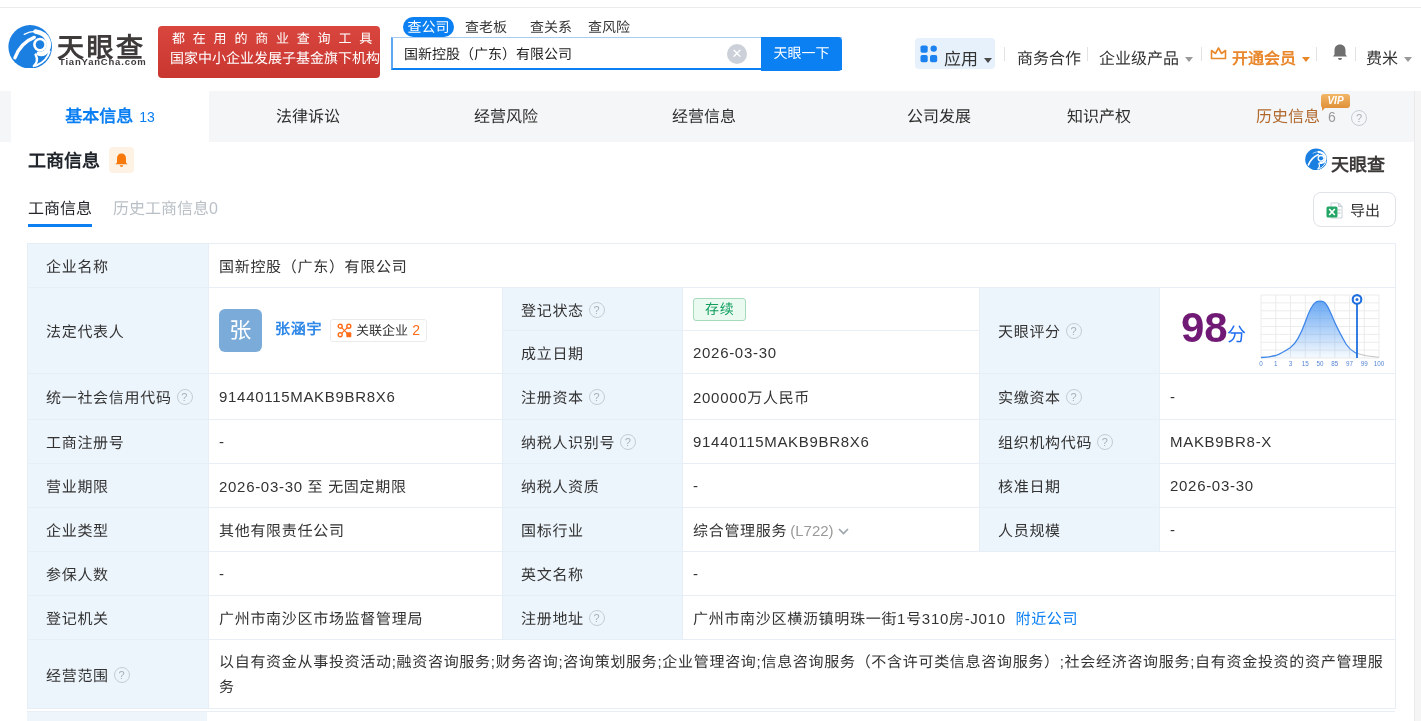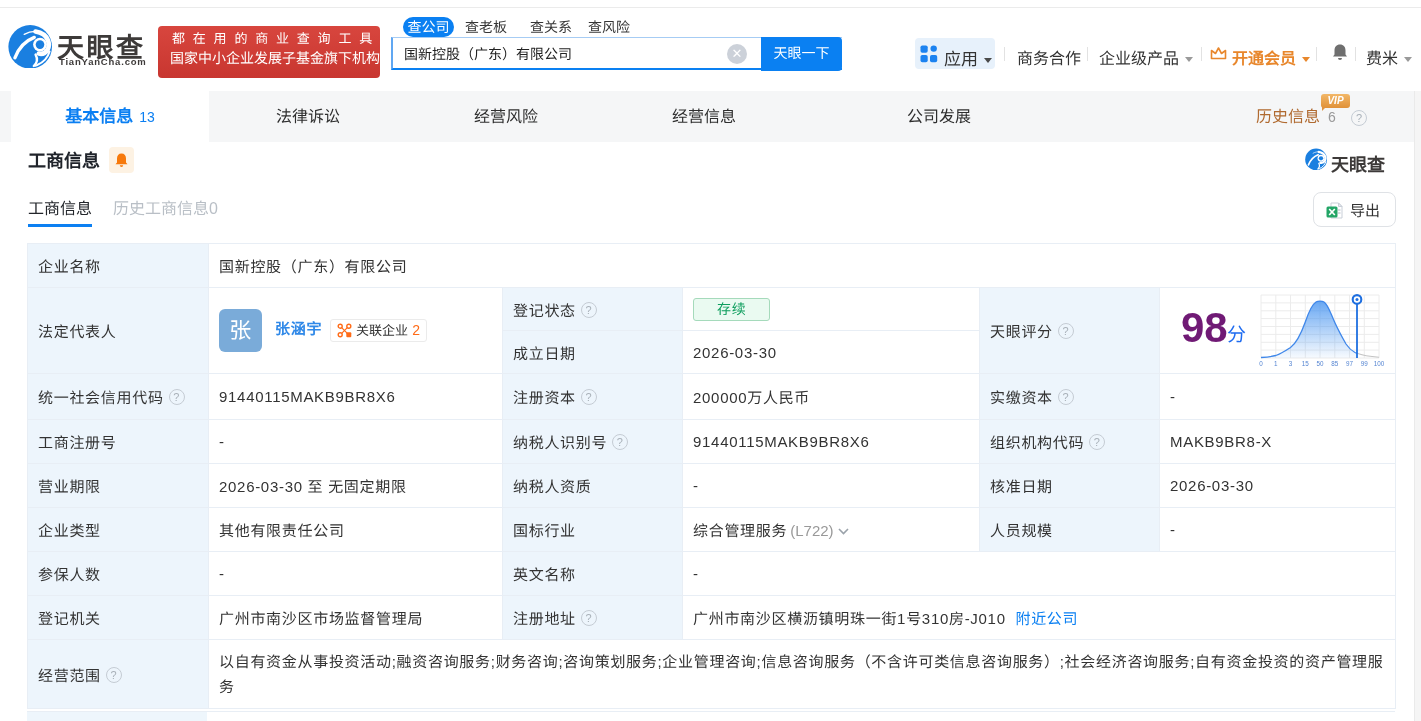--- a/index.html
+++ b/index.html
@@ -42,24 +42,24 @@
 #bellbox { position:absolute; left:109px; top:147px; width:25px; height:26px; background:#fdf2e3; border-radius:4px; }
 #wmark { position:absolute; left:1305px; top:148px; height:22px; }
 #subtab1 { position:absolute; left:28px; top:195px; font-size:16px; color:#23262b; }
 #subtab1u { position:absolute; left:28px; top:224px; width:64px; height:3px; background:#0c80f2; }
 #subtab2 { position:absolute; left:113px; top:195px; font-size:16px; color:#b9bfc6; }
 #exportbtn { position:absolute; left:1313px; top:192px; width:83px; height:35px; border:1px solid #dfe2e6; border-radius:8px; background:#fff; }
 #exportbtn span { position:absolute; left:36px; top:6px; font-size:15px; color:#333; }
 
 #tbl { position:absolute; left:27px; top:243px; border-collapse:collapse; table-layout:fixed; }
 #tbl td { border:1px solid #e8eef5; font-size:15px; color:#333; padding:0 10px; vertical-align:middle; letter-spacing:0.7px; }
-#tbl td.lb { background:#edf5fc; padding-left:10px; }
+#tbl td.lb { background:#edf5fc; padding-left:18px; }
 .qm { display:inline-block; width:16px; height:16px; border:1px solid #c5ccd4; border-radius:50%;
   color:#a8b0b8; font-size:11px; line-height:14px; text-align:center; margin-left:5px; vertical-align:2px; }
-.badge-green { display:inline-block; height:23px; line-height:21px; padding:0 23px; border:1px solid #a5dabb;
+.badge-green { display:inline-block; height:23px; line-height:21px; padding:0 11px; border:1px solid #a5dabb;
   background:#eafaf1; color:#0f9e5e; font-size:14px; border-radius:3px; }
 #avatar { display:inline-block; width:43px; height:43px; background:#7aabd9; border-radius:6px;
   color:#fff; font-size:22px; text-align:center; line-height:43px; vertical-align:middle; }
 .plink { color:#3089e8; font-size:15px; margin-left:13px;font-weight:bold; }
 #relbadge { display:inline-block; height:23px; border:1px solid #ebebeb; border-radius:3px; margin-left:8px;
   padding:0 6px; font-size:13px; color:#333; line-height:21px; vertical-align:middle; background:#fff; letter-spacing:0; }
 #relbadge .num { color:#ff6b17; margin-left:4px; font-size:14px; }
 .gray { color:#999; }
 .bluelink { color:#0c80f2; }
 #score98 { position:absolute; left:1181px; top:307px; font-size:42px; font-weight:bold; color:#701a75; line-height:1; }
@@ -130,20 +130,21 @@
   </svg>
   <div class="hdiv" style="left:1355px"></div>
   <div class="hmenu" style="left:1366px">费米<span class="caret" style="border-top-color:#9a9a9a"></span></div>
 
   <div id="nav">
     <div id="tab-active"><b>基本信息</b><span>13</span></div>
     <div class="tab" style="left:209px;width:198px">法律诉讼</div>
     <div class="tab" style="left:407px;width:198px">经营风险</div>
     <div class="tab" style="left:605px;width:198px">经营信息</div>
     <div class="tab" style="left:840px;width:198px">公司发展</div>
+    <div class="tab" style="left:1000px;width:198px">知识产权</div>
     <div class="tab" style="left:1197px;width:198px;color:#b06a30;">历史信息<span style="color:#999;font-size:14px;margin-left:8px;">6</span></div>
     <span class="qm" style="position:absolute;left:1346px;top:19px;">?</span>
     <div class="abs" style="position:absolute;left:1321px;top:3px;width:29px;height:14px;line-height:14px;border-radius:3px;background:linear-gradient(180deg,#f2b768,#e09138);color:#fff;font-size:10px;font-weight:bold;font-style:italic;text-align:center;">VIP<span style="position:absolute;left:1px;bottom:-3px;width:0;height:0;border-left:4px solid #df9340;border-bottom:4px solid transparent;"></span></div>
   </div>
 
   <div id="sectitle">工商信息</div>
   <div id="bellbox">
     <svg style="position:absolute;left:6px;top:6px" width="13" height="15" viewBox="0 0 13 15">
       <path d="M6.5,0.5 C9.5,0.5 11,2.6 11,5.5 L11,9.5 L12.5,11.2 L0.5,11.2 L2,9.5 L2,5.5 C2,2.6 3.5,0.5 6.5,0.5 Z" fill="#f7790b"></path>
       <path d="M4.8,12.2 a1.7,1.7 0 0 0 3.4,0 Z" fill="#f7790b"></path>

